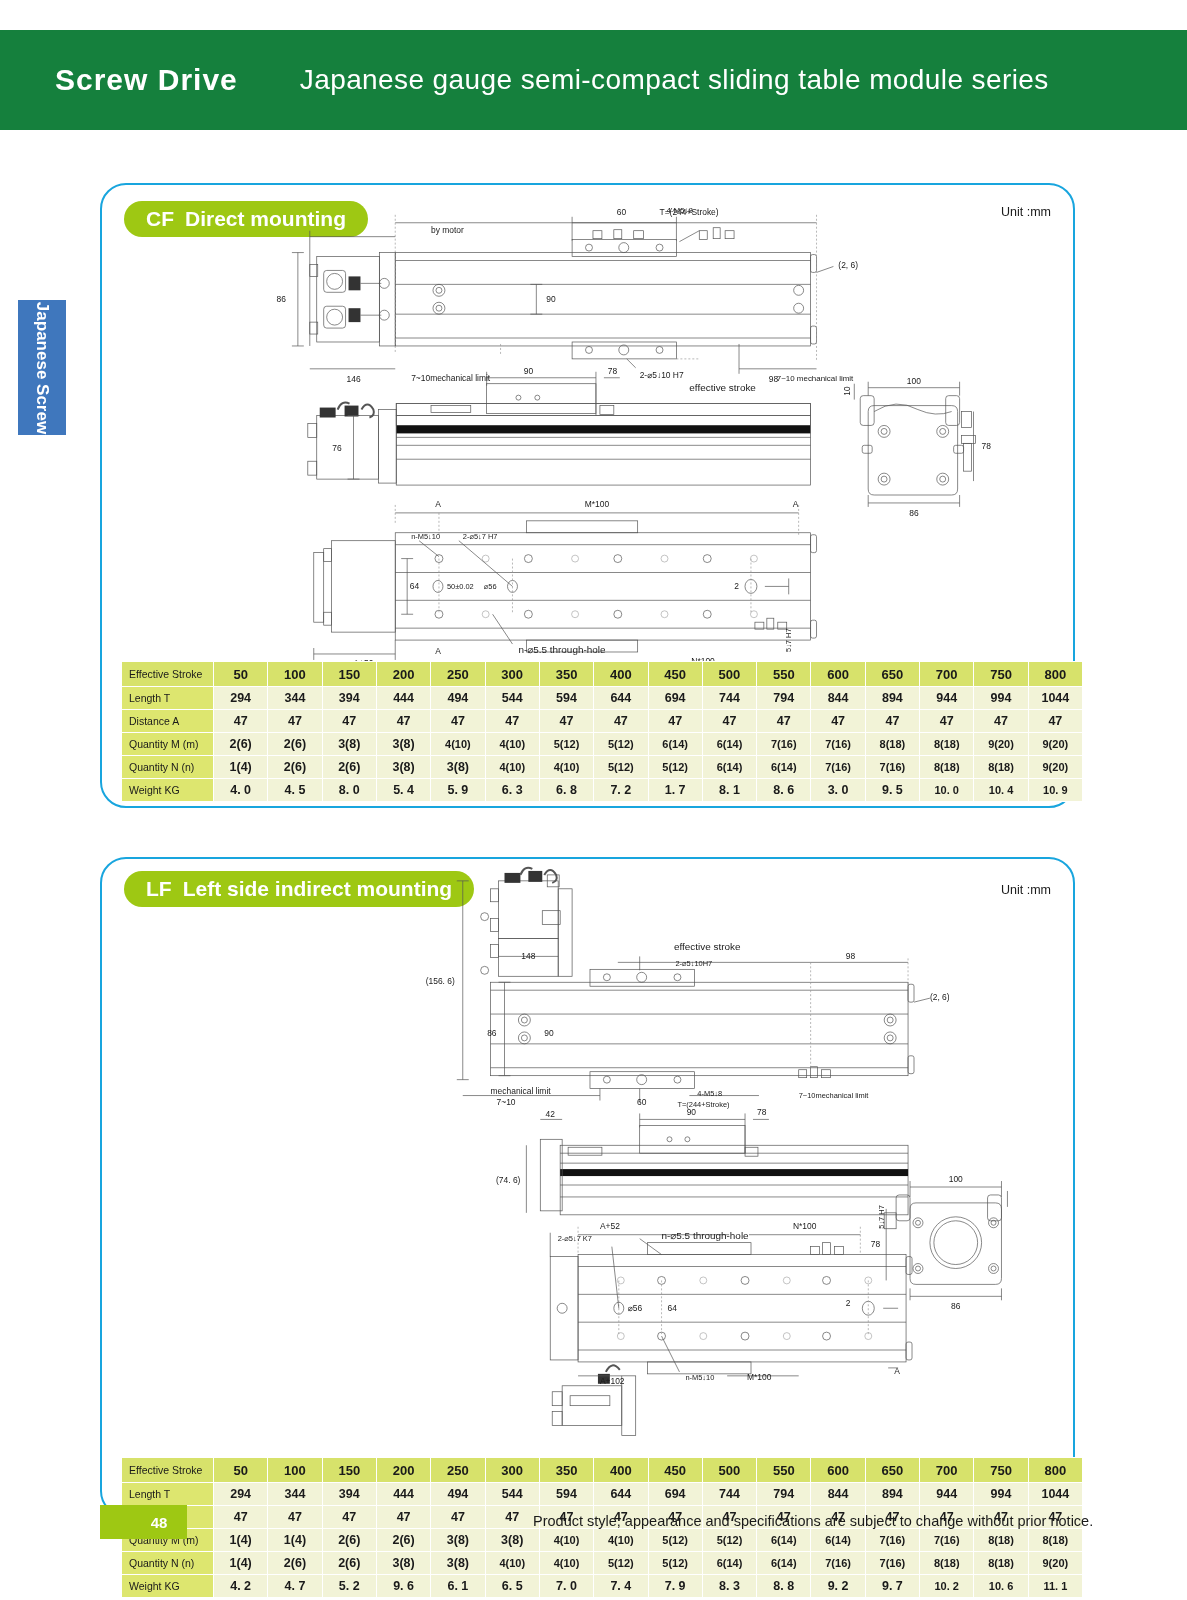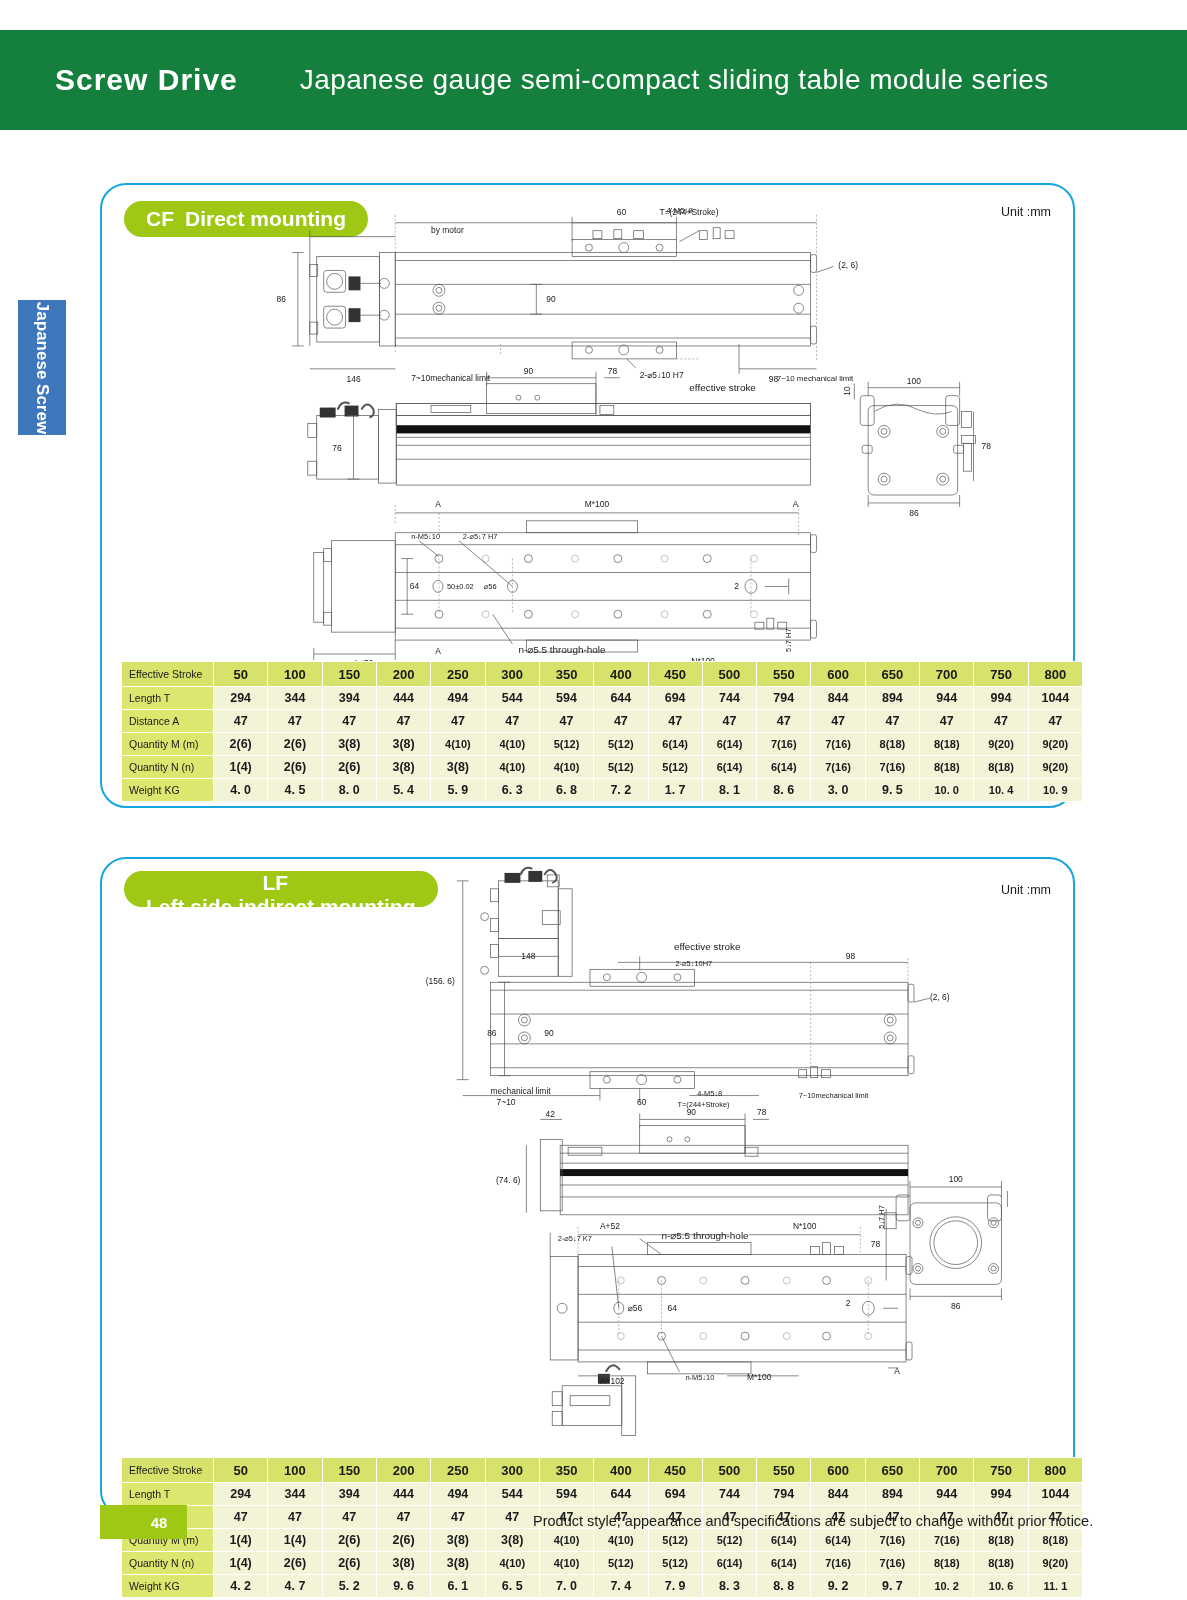--- a/index.html
+++ b/index.html
@@ -56,21 +56,21 @@
     background:#9ec813;
     border-radius:22px;
     color:#ffffff;
     font-size:21px;font-weight:bold;
     display:flex;align-items:center;
     padding:0 22px;
     height:36px;
     white-space:nowrap;
   }
   #pill-cf{left:22px;top:16px;}
-  #pill-lf{left:22px;top:12px;flex-direction:column;}
+  #pill-lf{left:22px;top:12px;}
   .pill-code{margin-right:11px;}
 
   .unit-label{
     position:absolute;right:22px;font-size:12.5px;color:#1a1a1a;
   }
   #unit-cf{top:20px;}
   #unit-lf{top:24px;}
 
   
   .dwg{position:absolute;left:0;top:0;width:100%;height:100%;pointer-events:none;}

